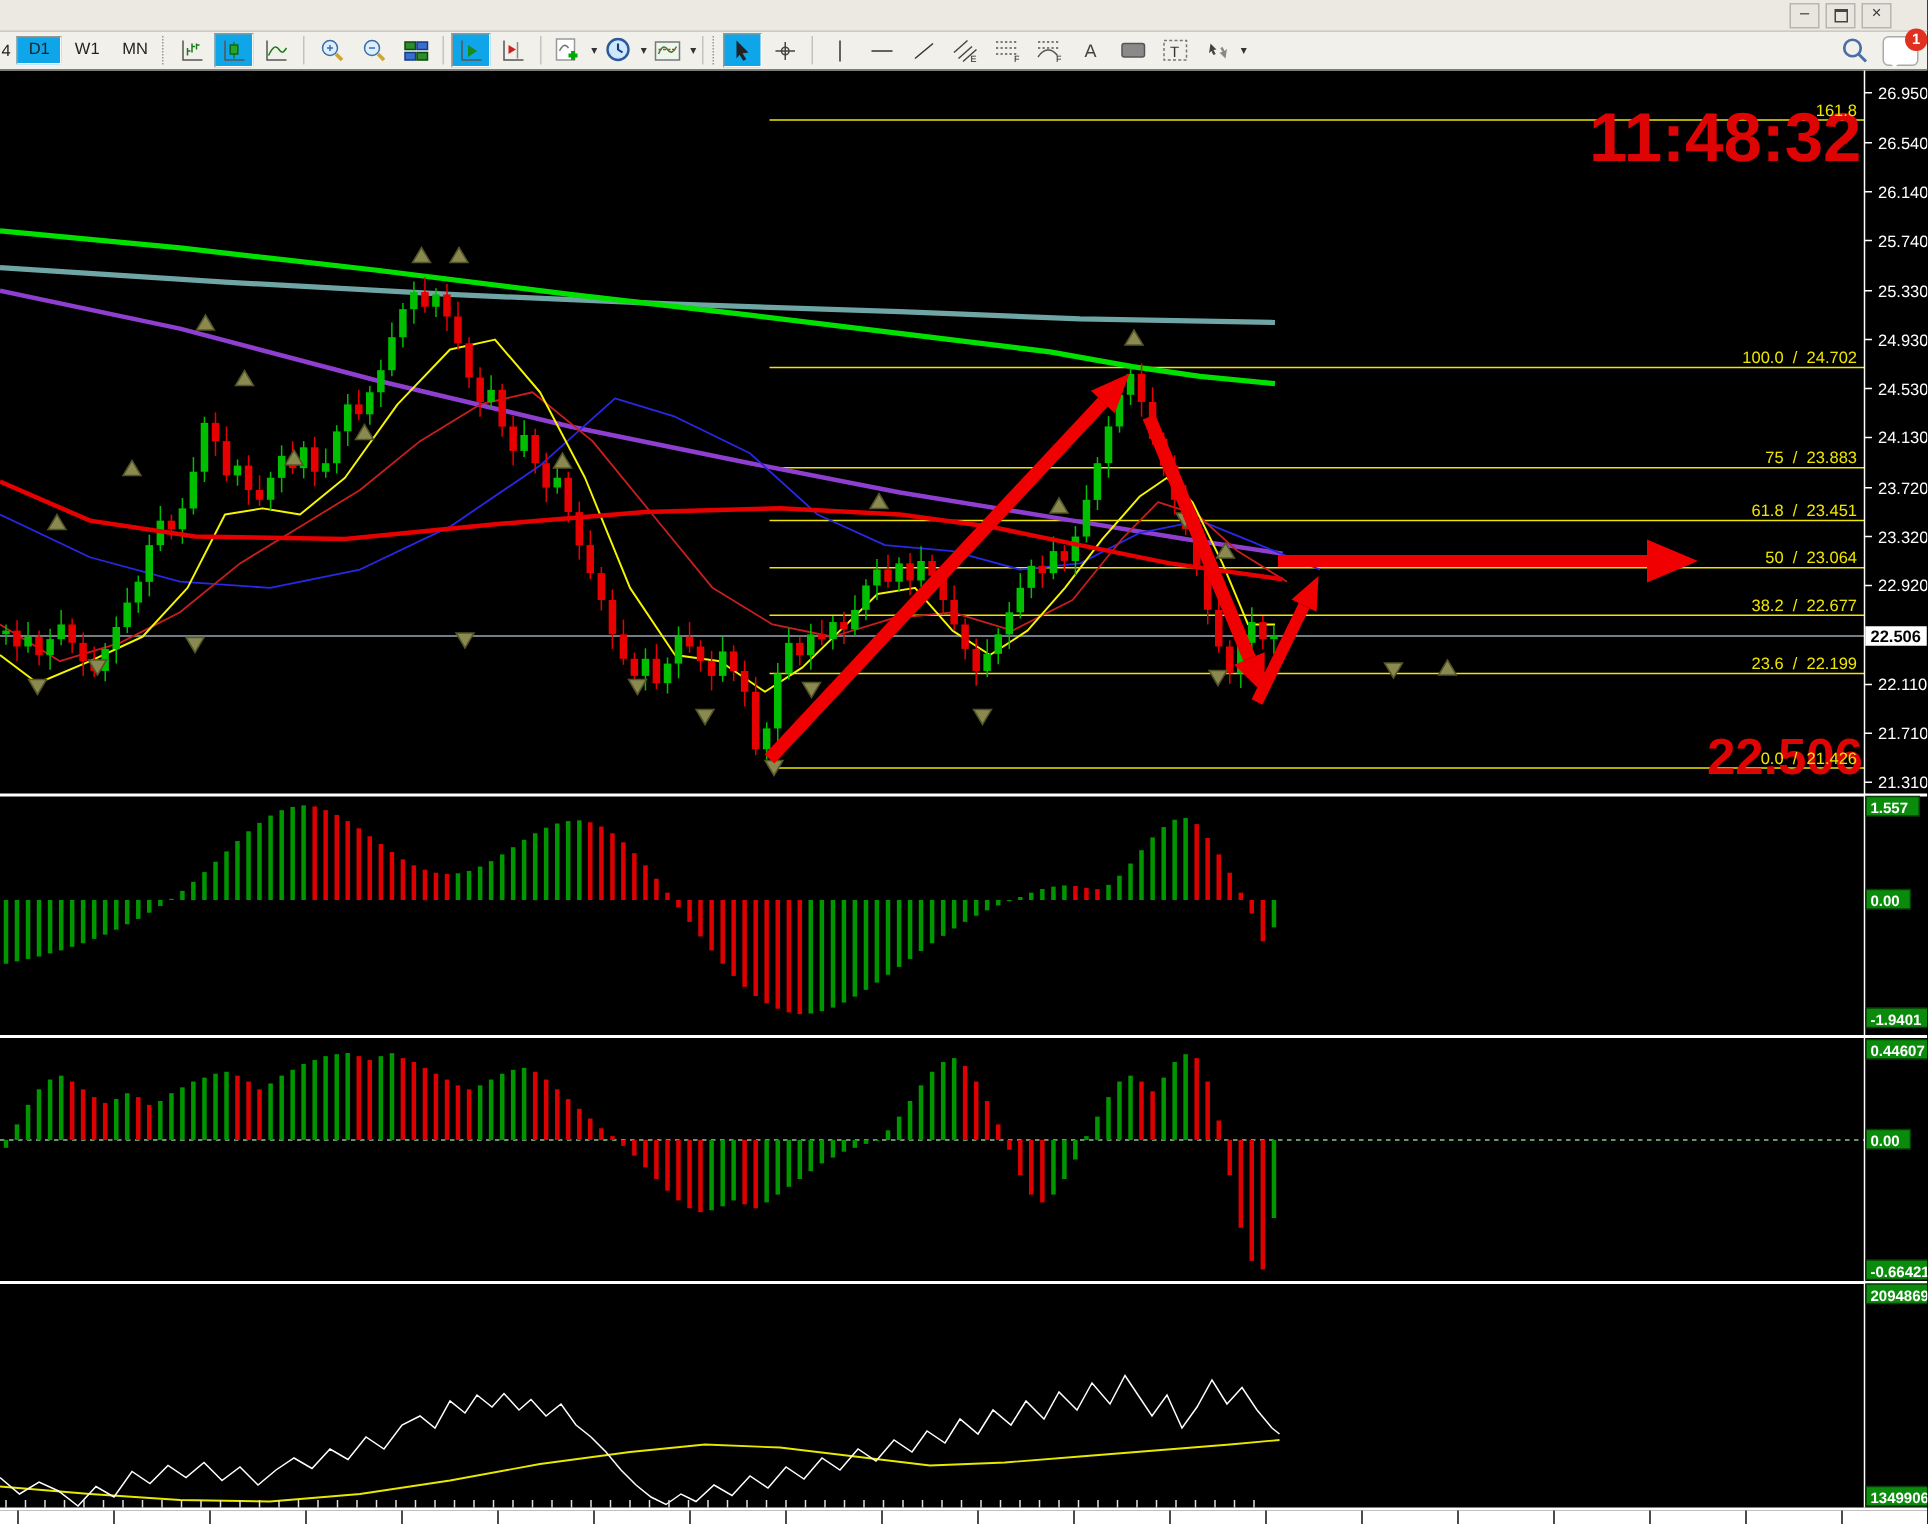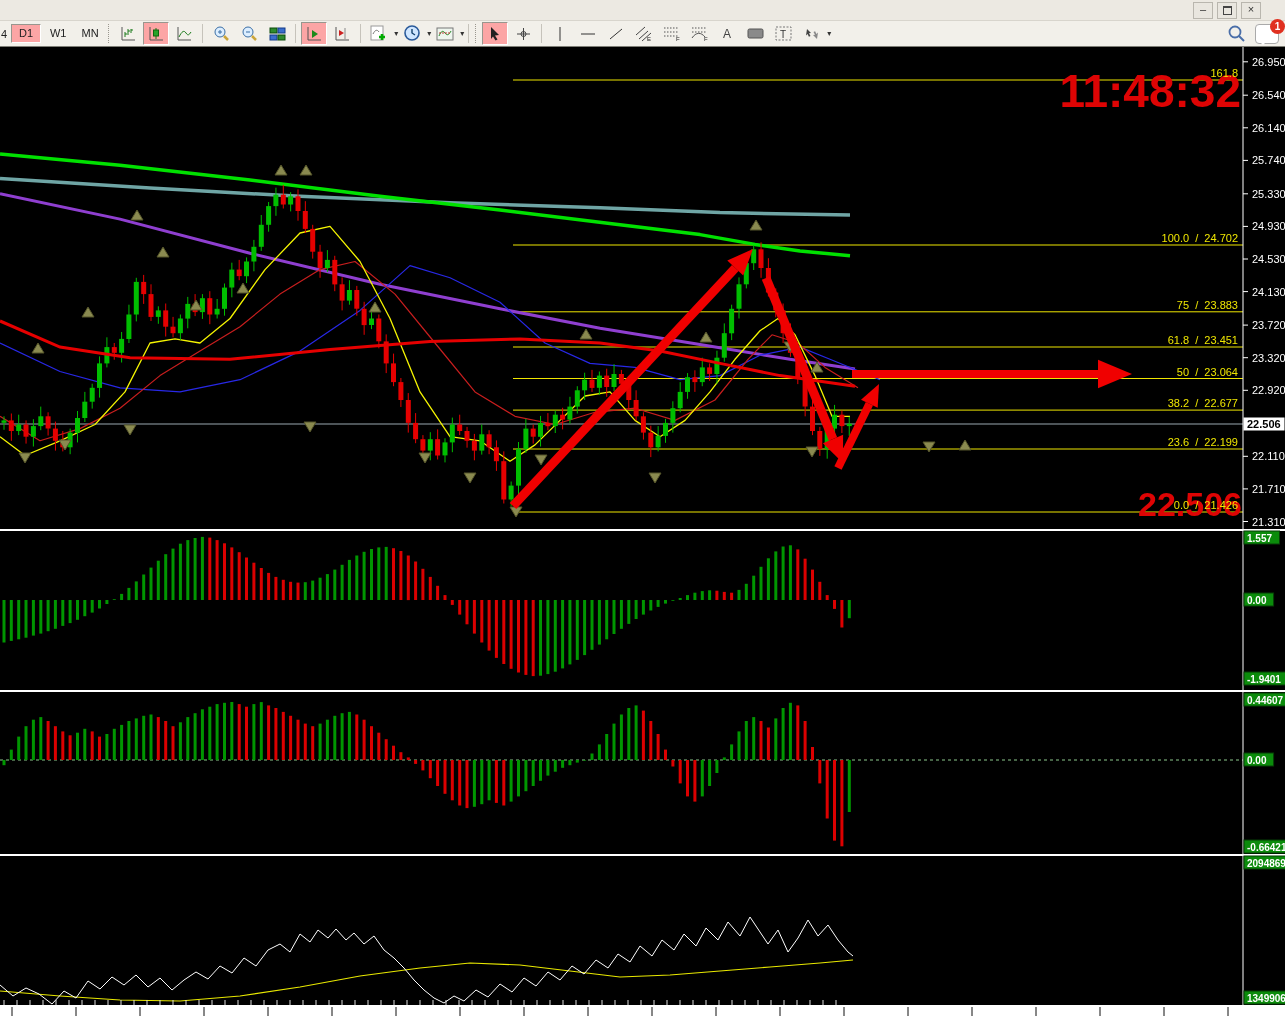--- a/index.html
+++ b/index.html
@@ -13,21 +13,21 @@
   #btn-min{right:72px;} #btn-restore{right:48px;} #btn-close{right:24px;}
   .restore-glyph{display:inline-block;width:7px;height:6px;border:1px solid #444;border-top:2px solid #444;margin-top:3px;background:#e9e6df;}
   
   #toolbar{position:absolute;left:0;top:21px;width:1285px;height:25px;background:#f2f0ea;
     border-bottom:1px solid #7e7e76;display:flex;align-items:center;z-index:30;}
   .tf-frag{font-size:11px;color:#222;margin:0 3px 0 1px;}
   .tfbtn{min-width:24px;height:17px;font-size:11px;color:#222;text-align:center;line-height:17px;
     margin:0 1px;padding:0 2px;border:1px solid transparent;}
   .tbtn{width:24px;height:21px;display:flex;align-items:center;justify-content:center;margin:0 1px;
     border:1px solid transparent;}
-  .pressed{background:#fca5a5;border-color:#98968e #fff #fff #98968e;}
+  .pressed{background:#0ea5e9;border-color:#98968e #fff #fff #98968e;}
   .sep{width:1px;height:19px;background:#c6c3bb;margin:0 4px;}
   .grip{width:2px;height:19px;border-left:1px dotted #9a978f;margin:0 3px 0 2px;}
   .caret{font-size:8px;color:#333;margin-left:1px;}
   .tbtn svg{display:block;}
   #tb-right{position:absolute;right:6px;top:22px;height:24px;display:flex;align-items:center;z-index:31;}
   #bubble{position:relative;width:22px;height:18px;background:#fff;border:1px solid #aaa;border-radius:4px;margin-left:8px;}
   #bubble:after{content:"";position:absolute;left:4px;bottom:-5px;border:3px solid transparent;border-top-color:#fff;}
   #badge{position:absolute;top:-6px;right:-7px;width:15px;height:15px;border-radius:50%;background:#e03020;
     color:#fff;font-size:10px;font-weight:bold;text-align:center;line-height:15px;}
   #chart-svg{position:absolute;left:0;top:0;z-index:10;}

